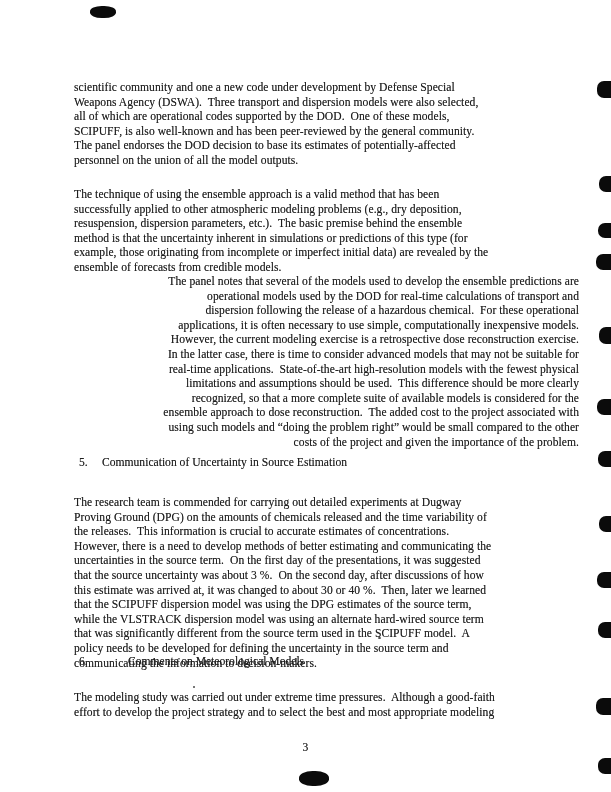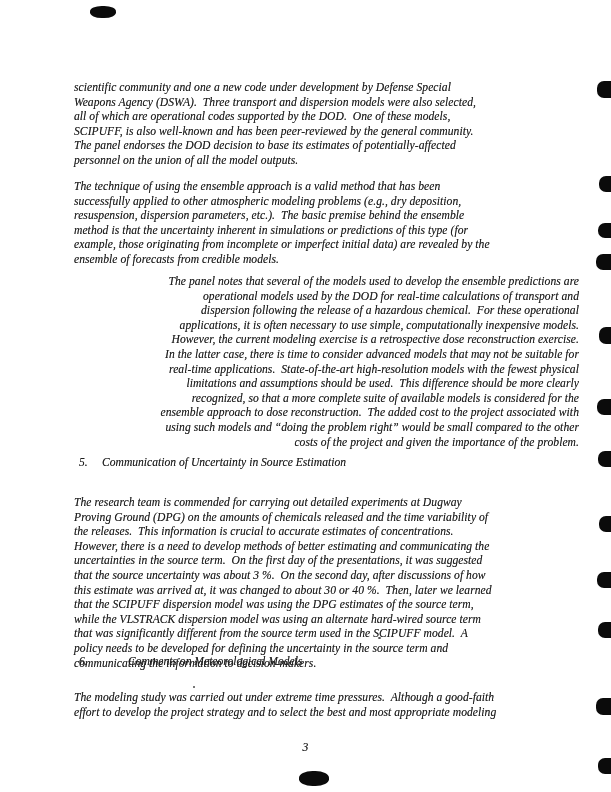--- a/index.html
+++ b/index.html
@@ -8,21 +8,20 @@
     background: var(--background, #ffffff);
   }
   .page {
     position: relative;
     width: 611px;
     height: 792px;
     background: var(--background, #ffffff);
     overflow: hidden;
     font-family: "Liberation Serif", "DejaVu Serif", serif;
     color: var(--text, #1e1e1e);
-    font-style: italic;
   }
   .para {
     position: absolute;
     left: 74px;
     width: 505px;
     margin: 0;
     font-size: 11.6px;
     line-height: 14.6px;
     white-space: pre-wrap;
     letter-spacing: 0.05px;
@@ -90,21 +89,21 @@
   <div class="speck" style="left:193px; top:686px; width:2px; height:2px;"></div>
   <div class="speck" style="left:378px; top:637px; width:3px; height:2px;"></div>
 
   <p class="para" style="top:81px;">scientific community and one a new code under development by Defense Special
 Weapons Agency (DSWA).  Three transport and dispersion models were also selected,
 all of which are operational codes supported by the DOD.  One of these models,
 SCIPUFF, is also well-known and has been peer-reviewed by the general community.
 The panel endorses the DOD decision to base its estimates of potentially-affected
 personnel on the union of all the model outputs.</p>
 
-  <p class="para" style="top:180px;">The technique of using the ensemble approach is a valid method that has been
+  <p class="para" style="top:188px;">The technique of using the ensemble approach is a valid method that has been
 successfully applied to other atmospheric modeling problems (e.g., dry deposition,
 resuspension, dispersion parameters, etc.).  The basic premise behind the ensemble
 method is that the uncertainty inherent in simulations or predictions of this type (for
 example, those originating from incomplete or imperfect initial data) are revealed by the
 ensemble of forecasts from credible models.</p>
 
   <p class="para" style="top:275px;text-align:right;">The panel notes that several of the models used to develop the ensemble predictions are
 operational models used by the DOD for real-time calculations of transport and
 dispersion following the release of a hazardous chemical.  For these operational
 applications, it is often necessary to use simple, computationally inexpensive models.

